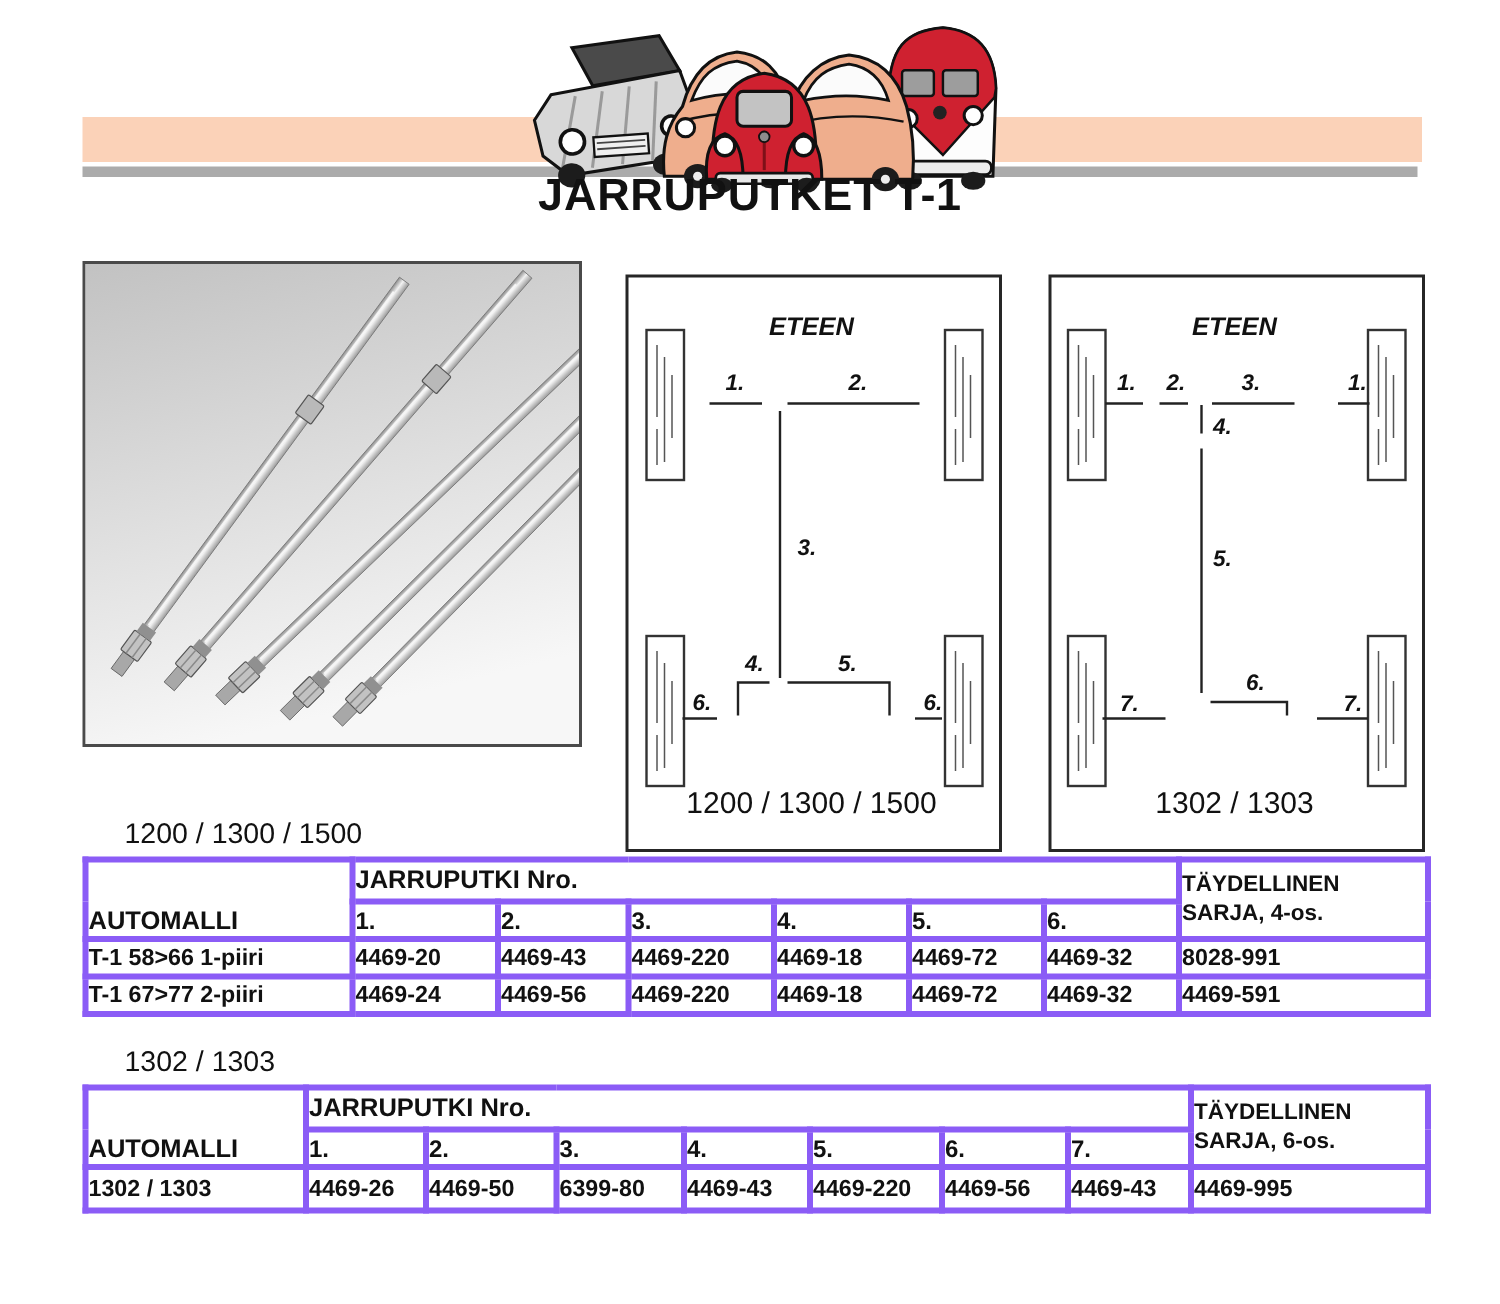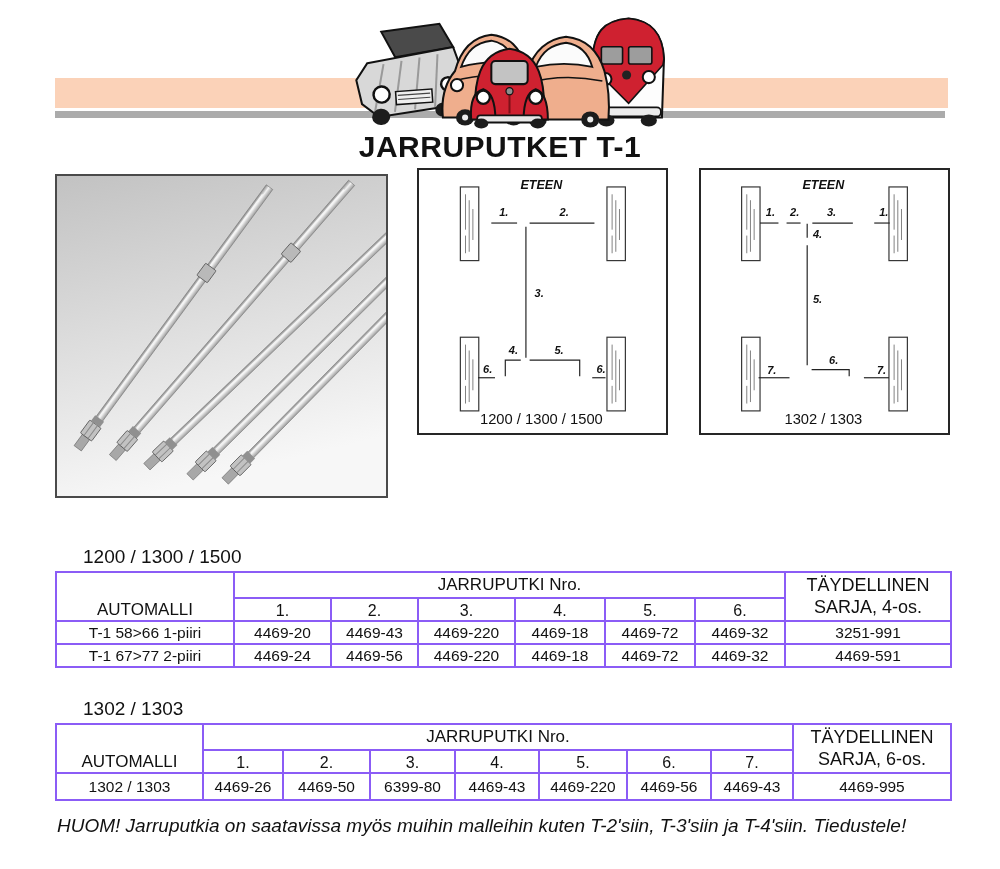--- a/index.html
+++ b/index.html
@@ -4,53 +4,53 @@
 <style>
   html,body{margin:0;padding:0;background:#fff;}
   .page{position:relative;width:1000px;height:869px;background:#fff;overflow:hidden;
         font-family:"Liberation Sans",sans-serif;color:#111;}
 
   
   .stripe-peach{position:absolute;left:55px;top:78px;width:893px;height:30px;background:#fbd2b8;}
   .stripe-gray{position:absolute;left:55px;top:111px;width:890px;height:7px;background:#ababab;}
   .cars{position:absolute;left:350px;top:10px;width:318px;height:120px;}
 
-  .page-title{position:absolute;left:0;top:130px;width:1000px;text-align:center;
+  .page-title{position:absolute;left:0;top:114px;width:1000px;text-align:center;
               font-size:30px;font-weight:bold;letter-spacing:.5px;}
 
   
   .photo-panel{position:absolute;left:55px;top:174px;width:333px;height:324px;
                border:2px solid #4a4a4a;box-sizing:border-box;}
   .photo-panel svg{display:block;width:100%;height:100%;}
-  .diagram{position:absolute;top:168px;width:251px;height:267px;border:2px solid #262626;
+  .diagram{position:absolute;top:183px;width:251px;height:385px;border:2px solid #262626;
            box-sizing:border-box;background:#fff;}
   #diagram-1200{left:417px;} #diagram-1302{left:699px;}
   .diagram svg{display:block;width:100%;height:100%;}
   .diagram text{font-family:"Liberation Sans",sans-serif;fill:#111;}
   .d-head{font-size:17px;font-weight:bold;font-style:italic;}
   .d-num{font-size:15px;font-weight:bold;font-style:italic;}
   .d-cap{font-size:20px;}
   .d-line{stroke:#222;stroke-width:1.6;fill:none;}
   .wheel{fill:#fff;stroke:#333;stroke-width:1.6;}
   .tread{stroke:#555;stroke-width:1;}
 
   
   .section-heading{position:absolute;left:83px;font-size:19px;}
   #sh-1200{top:546px;} #sh-1302{top:698px;}
 
   
   table.parts{position:absolute;left:55px;width:895px;border-collapse:collapse;
               table-layout:fixed;background:#fff;}
   #t-1200{top:571px;} #t-1302{top:723px;}
-  .parts th,.parts td{border:2px solid #8b5cf6;padding:0;text-align:center;
-                      font-weight:normal;white-space:nowrap;overflow:hidden;}
+  .parts th,.parts td{border:4px solid #8b5cf6;padding:0;text-align:left;
+                      font-weight:bold;white-space:nowrap;overflow:hidden;}
   .model-h{vertical-align:bottom;font-size:17px;padding-bottom:2px;}
   .group-h{border-bottom:none;font-weight:bold;font-size:17px;height:24px;vertical-align:middle;}
   .num-h{border:none;font-size:16px;height:21px;vertical-align:bottom;padding-bottom:2px;}
-  .set-h{font-size:18px;line-height:1.22;vertical-align:middle;}
+  .set-h{font-size:15px;line-height:1.22;vertical-align:middle;}
   .parts td{font-size:15.5px;height:21px;}
   #t-1302 td{height:25px;}
   .b{font-weight:bold;}
 
   .footer-note{position:absolute;left:57px;top:815px;width:940px;font-size:19px;
                font-style:italic;white-space:nowrap;}
 </style>
 </head>
 <body>
 
@@ -327,21 +327,21 @@
       <th class="num-h">6.</th>
     </tr>
     <tr>
       <td>T-1 58&gt;66 1-piiri</td>
       <td class="b">4469-20</td>
       <td>4469-43</td>
       <td class="b">4469-220</td>
       <td class="b">4469-18</td>
       <td>4469-72</td>
       <td class="b">4469-32</td>
-      <td class="b">3251-991</td>
+      <td class="b">8028-991</td>
     </tr>
     <tr>
       <td>T-1 67&gt;77 2-piiri</td>
       <td class="b">4469-24</td>
       <td class="b">4469-56</td>
       <td class="b">4469-220</td>
       <td class="b">4469-18</td>
       <td>4469-72</td>
       <td class="b">4469-32</td>
       <td class="b">4469-591</td>
@@ -387,15 +387,14 @@
       <td>6399-80</td>
       <td>4469-43</td>
       <td class="b">4469-220</td>
       <td class="b">4469-56</td>
       <td>4469-43</td>
       <td class="b">4469-995</td>
     </tr>
   </tbody>
     </table>
 
-  <div class="footer-note">HUOM! Jarruputkia on saatavissa myös muihin malleihin kuten T-2'siin, T-3'siin ja T-4'siin.  Tiedustele!</div>
 
 </div>
 
 </body></html>

